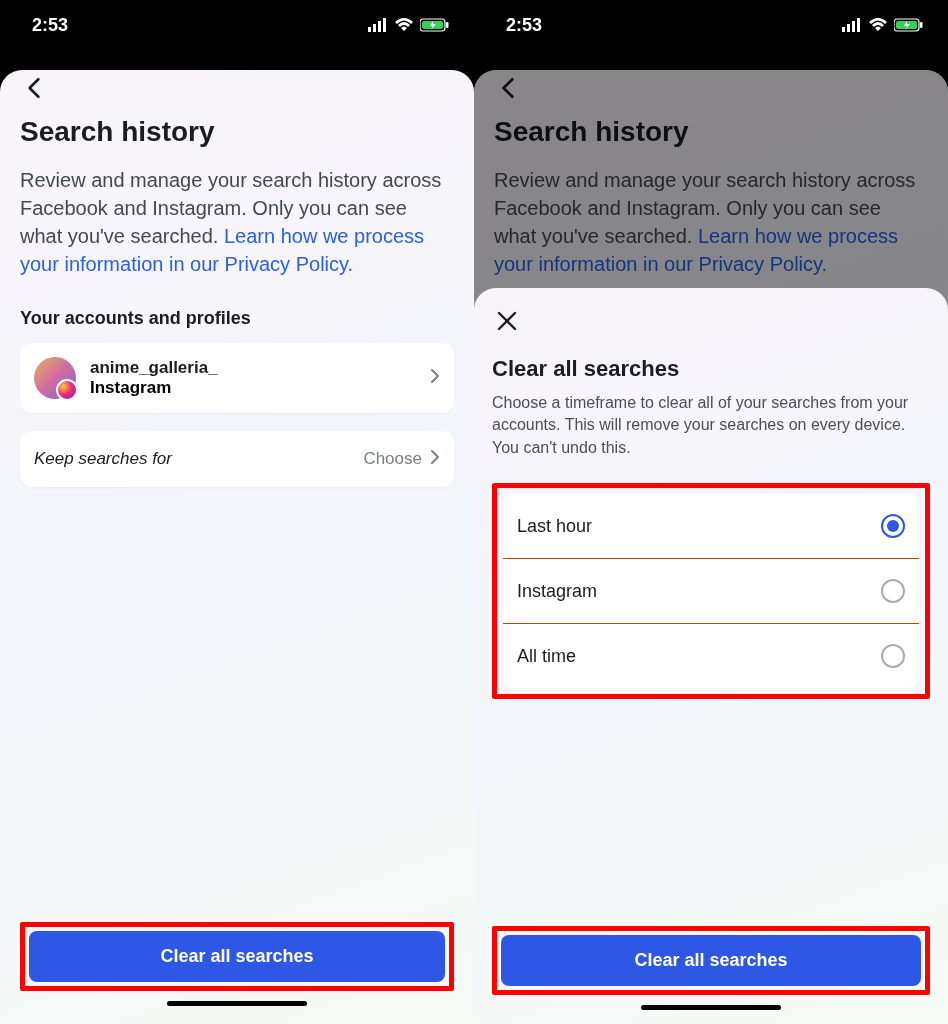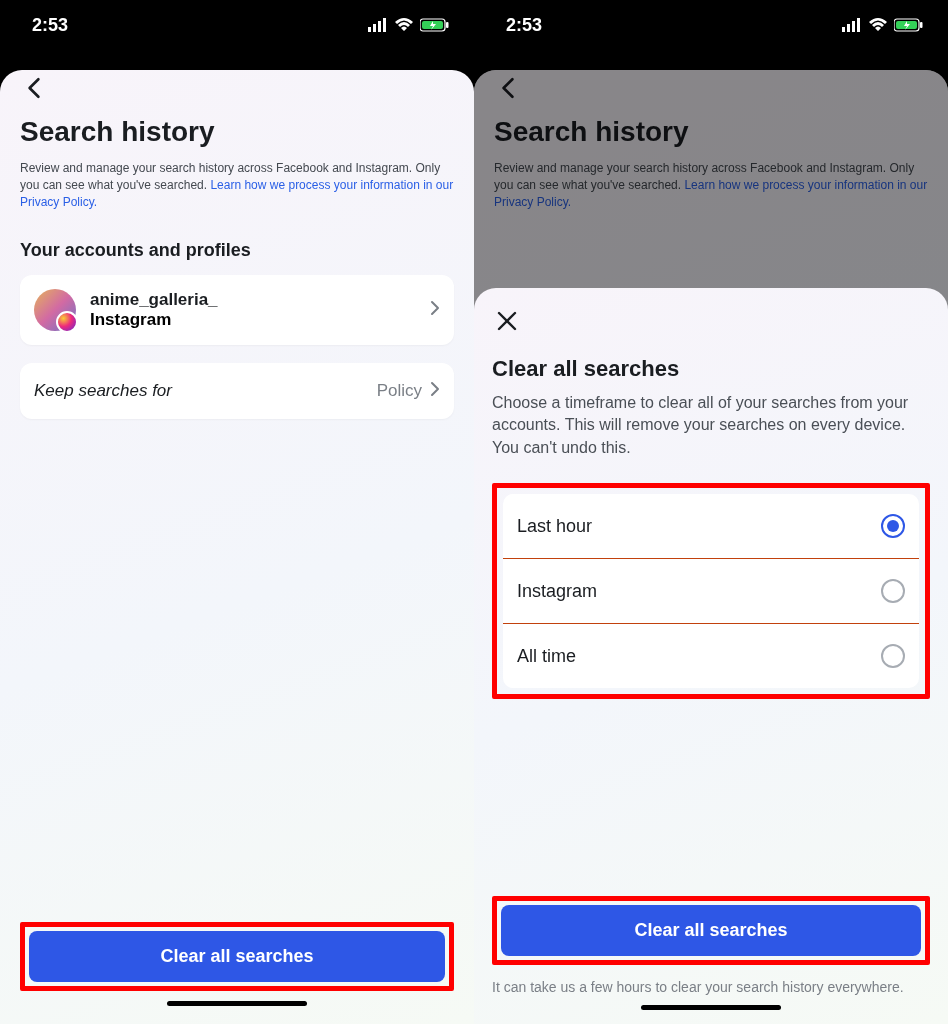--- a/index.html
+++ b/index.html
@@ -4,21 +4,21 @@
 <style>
   * { box-sizing: border-box; margin: 0; padding: 0; font-family: -apple-system, BlinkMacSystemFont, "Segoe UI", Helvetica, Arial, sans-serif; }
   body { background: #fff; width: 948px; height: 1024px; display: flex; }
   .phone { width: 474px; height: 1024px; background: #000; position: relative; overflow: hidden; }
   .status-bar { height: 50px; display: flex; justify-content: space-between; align-items: center; padding: 0 24px 0 32px; color: #fff; font-weight: 600; font-size: 18px; }
   .status-icons { display: flex; align-items: center; gap: 6px; }
   .sheet { position: absolute; top: 70px; left: 0; right: 0; bottom: 0; background: linear-gradient(160deg, #f8f4fa 0%, #f3f6fb 55%, #f6faf5 100%); border-radius: 22px 22px 0 0; padding: 4px 20px 18px 20px; display: flex; flex-direction: column; }
   .sheet.dimmed::after { content: ""; position: absolute; inset: 0; background: rgba(0,0,0,0.45); border-radius: 22px 22px 0 0; }
   .back-icon { width: 28px; height: 28px; display: flex; align-items: center; justify-content: center; cursor: pointer; }
   .page-title { font-size: 28px; font-weight: 700; color: #1a1d21; margin-top: 14px; }
-  .page-desc { font-size: 12px; line-height: 1.4; color: #444950; margin-top: 12px; }
+  .page-desc { font-size: 20px; line-height: 1.4; color: #444950; margin-top: 18px; }
   .page-desc .link { color: #2a5fe6; }
   .section-title { font-size: 18px; font-weight: 600; color: #1a1d21; margin-top: 30px; }
   .card { background: #fff; border-radius: 12px; margin-top: 14px; padding: 14px 14px; display: flex; align-items: center; box-shadow: 0 1px 2px rgba(0,0,0,0.04); }
   .avatar { width: 42px; height: 42px; border-radius: 50%; background: linear-gradient(135deg,#e5b35a,#d26aa3,#6a73c9); position: relative; margin-right: 14px; flex-shrink: 0; }
   .avatar::after { content:""; position:absolute; right:-2px; bottom:-2px; width:18px; height:18px; border-radius:50%; background: radial-gradient(circle at 30% 30%, #f9ce34, #ee2a7b 45%, #6228d7); border: 2px solid #fff; }
   .acct-name { font-size: 17px; font-weight: 600; color: #1a1d21; }
   .acct-sub { font-size: 17px; color: #000000; font-weight: bold; }
   .chevron { margin-left: auto; color: #7a7f86; }
   .settings-card { background:#fff; border-radius:12px; margin-top:18px; padding:18px 14px; display:flex; align-items:center; box-shadow: 0 1px 2px rgba(0,0,0,0.04); }
   .settings-label { font-size:17px; color:#1a1d21;font-style:italic; }
@@ -91,21 +91,21 @@
       </div>
       <span class="chevron">
         <svg width="10" height="16" viewBox="0 0 10 16">
             <polyline points="2,2 8,8 2,14" fill="none" stroke="#7a7f86" stroke-width="2" stroke-linecap="round" stroke-linejoin="round"></polyline>
           </svg>
       </span>
     </div>
 
     <div class="settings-card">
       <span class="settings-label">Keep searches for</span>
-      <span class="settings-value">Policy</span>
+      <span class="settings-value">Choose</span>
       <span>
         <svg width="10" height="16" viewBox="0 0 10 16">
             <polyline points="2,2 8,8 2,14" fill="none" stroke="#7a7f86" stroke-width="2" stroke-linecap="round" stroke-linejoin="round"></polyline>
           </svg>
       </span>
     </div>
 
     <div class="bottom-area">
       <div class="red-highlight">
         <div class="primary-btn">Clear all searches</div>
@@ -175,17 +175,16 @@
             <span class="radio"></span>
           </div>
         </div>
       </div>
     </div>
 
     <div class="modal-footer">
       <div class="red-highlight">
         <div class="primary-btn">Clear all searches</div>
       </div>
-      <p class="footnote">It can take us a few hours to clear your search history everywhere.</p>
       <div class="home-indicator light"></div>
     </div>
   </div>
 </div>
 
 </body></html>

